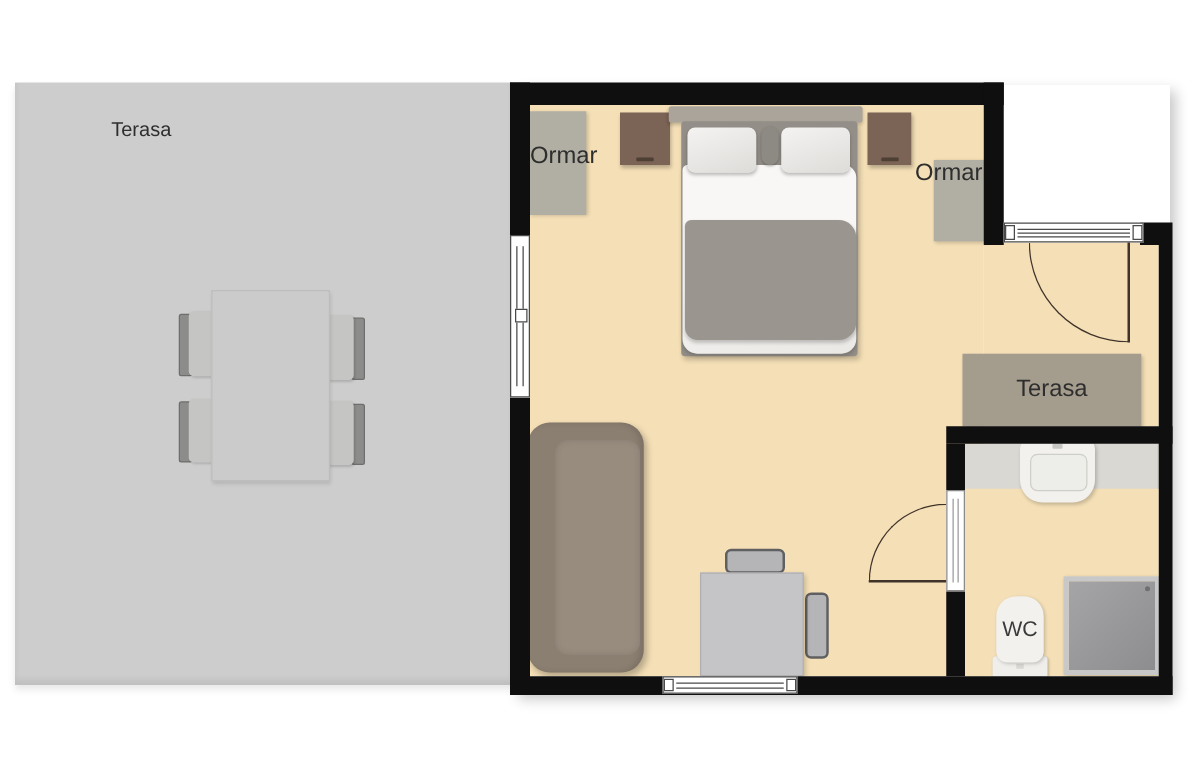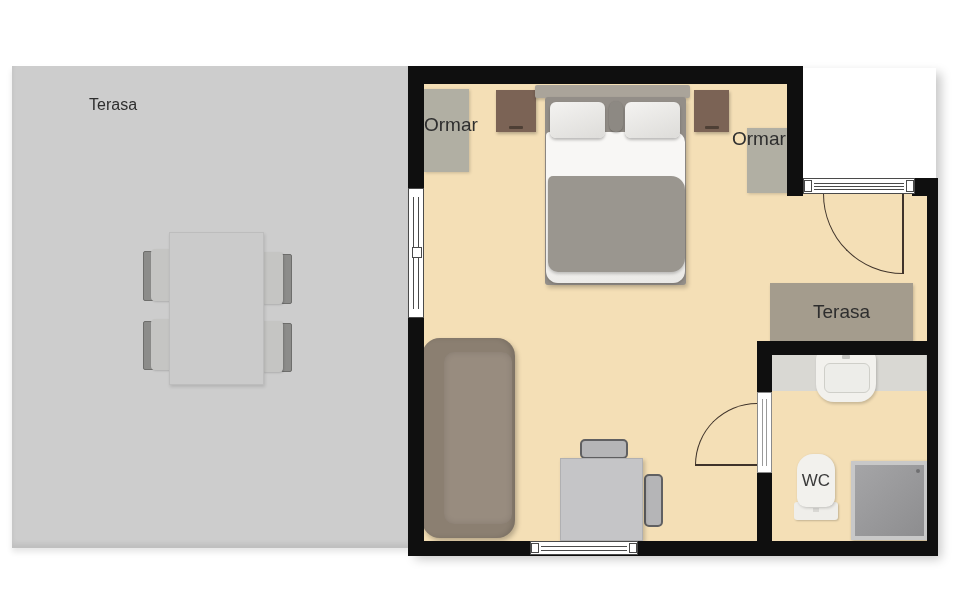--- a/index.html
+++ b/index.html
@@ -108,21 +108,21 @@
   .vanity{left:772px;top:355px;width:155px;height:36px;background:var(--vanity,#d9d8d3);z-index:3;
           box-shadow:inset -1px 0 0 #c9c8c3;}
   .sink{left:816px;top:351px;width:60px;height:51px;background:#f2f1ed;border-radius:8px 8px 18px 18px;
         box-shadow:1px 2px 3px rgba(0,0,0,.18);z-index:4;}
   .basin{position:absolute;left:8px;top:12px;width:44px;height:28px;background:#ededE9;
          border:1px solid #cfcfc9;border-radius:6px;}
   .faucet{position:absolute;left:50%;top:4px;margin-left:-4px;width:8px;height:4px;background:#c6c6c2;border-radius:1px;}
   .shower{left:851px;top:461px;width:77px;height:79px;background:linear-gradient(135deg,#a5a5a7,#8d8d8f);
           border:4px solid #c8c8c8;box-sizing:border-box;box-shadow:1px 1px 3px rgba(0,0,0,.25);z-index:3;}
   .drain{position:absolute;right:4px;top:4px;width:4px;height:4px;background:#6f6f71;border-radius:50%;}
-  .toilet{left:794px;top:454px;width:44px;height:66px;z-index:3;}
+  .toilet{left:794px;top:477px;width:44px;height:66px;z-index:3;}
   .bowl{position:absolute;left:3px;top:0;width:38px;height:53px;background:#f2f1ed;
         border-radius:16px 16px 9px 9px;box-shadow:1px 1px 3px rgba(0,0,0,.2);
         display:flex;align-items:center;justify-content:center;}
   .bowl span{font-size:17px;color:#3a3a3a;}
   .tank{position:absolute;left:0;top:48px;width:44px;height:18px;background:#efeeea;border-radius:3px;
         box-shadow:1px 1px 2px rgba(0,0,0,.2);}
   .flush{position:absolute;left:50%;top:6px;margin-left:-3px;width:6px;height:4px;background:#d9d8d4;}
 
   
   .rlabel{font-size:19px;color:var(--label_text,#2e2e2e);z-index:7;white-space:nowrap;}

